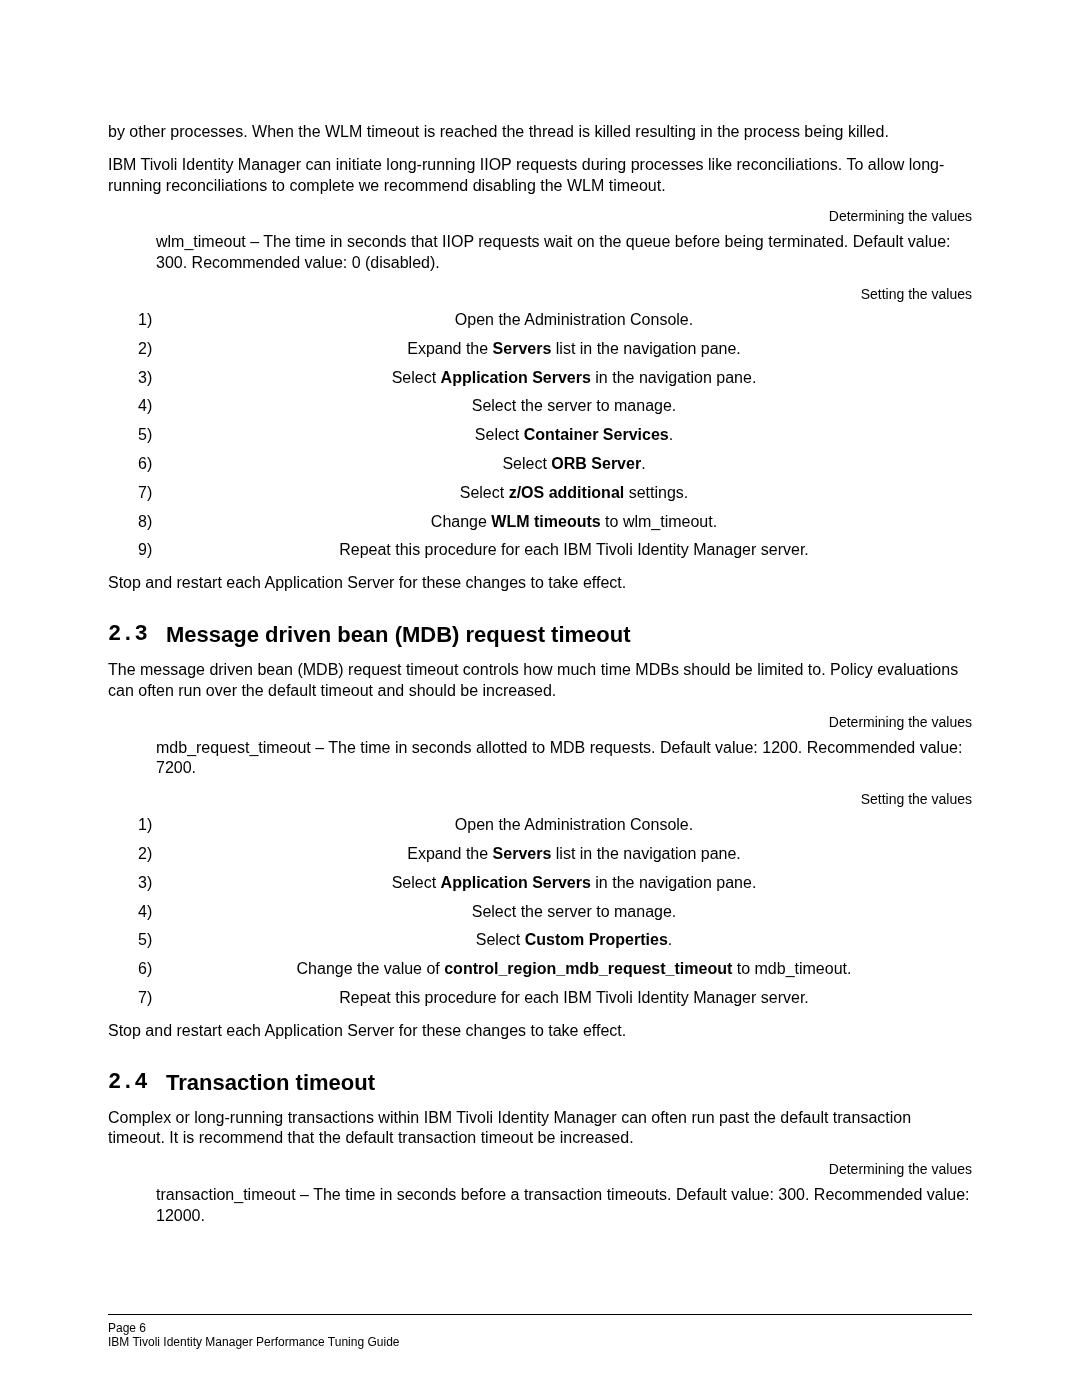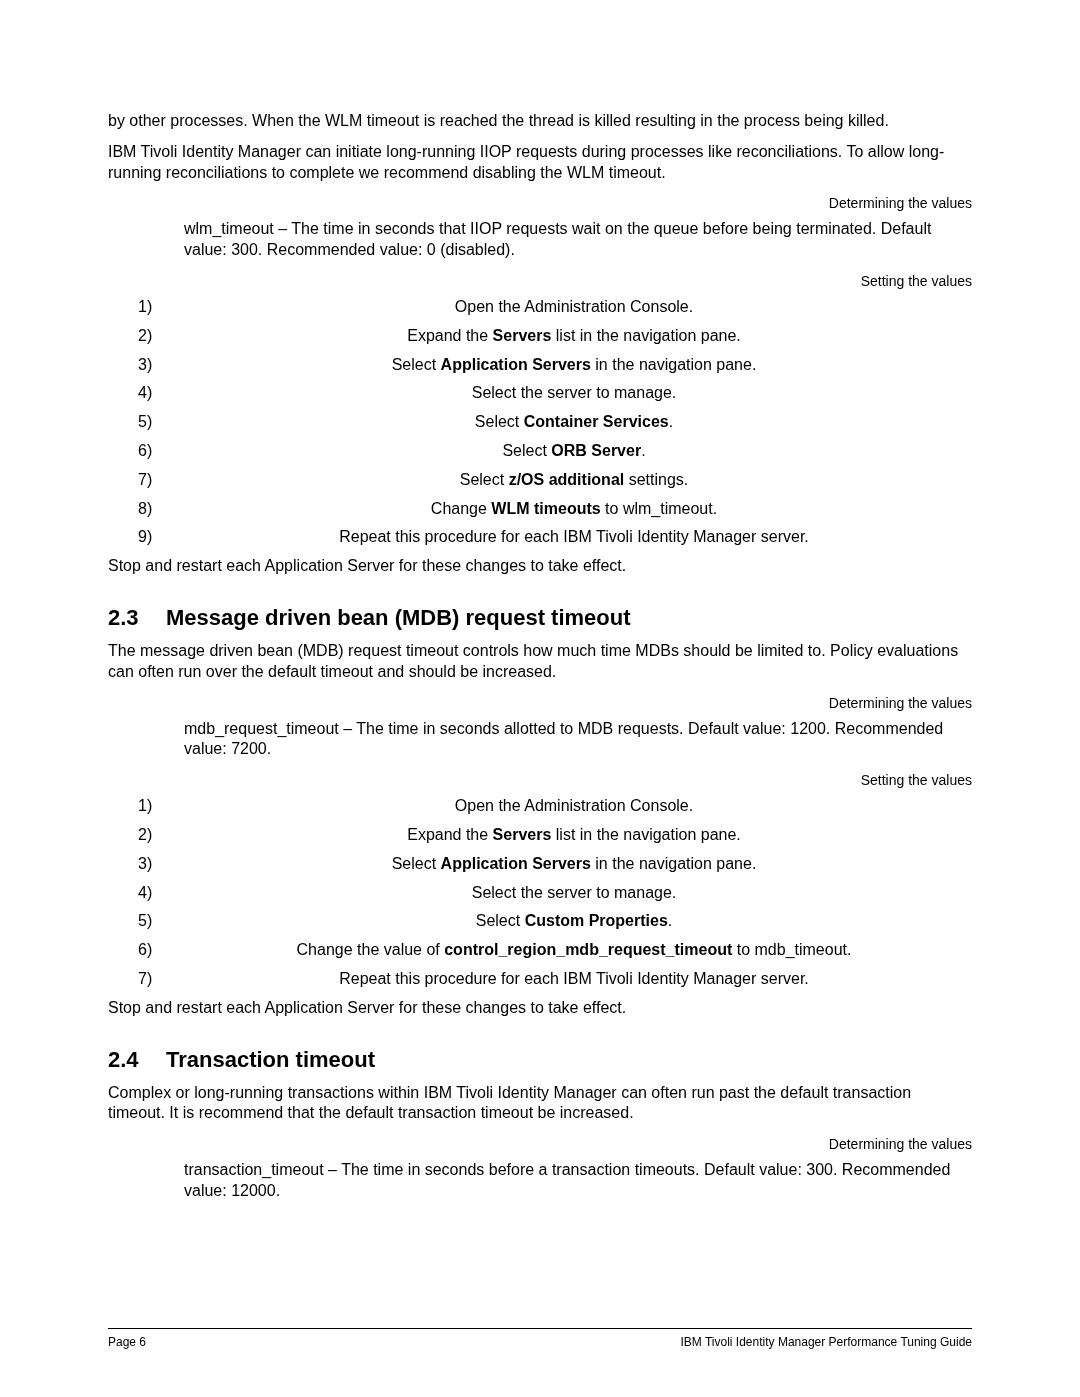--- a/index.html
+++ b/index.html
@@ -9,32 +9,32 @@
     background: #fff;
   }
   .page {
     width: 1080px;
     height: 1397px;
     box-sizing: border-box;
     padding: 110px 108px 40px 108px;
     position: relative;
   }
   p {
-    margin: 1px 0 10px 0;
+    margin: 12px 0 10px 0;
     font-size: 16px;
     line-height: 1.3;
   }
   .sub-head {
     font-weight: normal;
     font-size: 14px;
     margin: 12px 0 8px 0;
     text-align: right;
   }
   .indent-block {
-    margin-left: 76px;
+    margin-left: 48px;
     font-size: 16px;
     line-height: 1.3;
     margin-bottom: 10px;
   }
   .num-list { margin-left: 30px; }
   .num-item {
     display: flex;
     font-size: 16px;
     line-height: 1.3;
     margin-bottom: 8px;
@@ -43,31 +43,32 @@
     width: 38px;
     flex-shrink: 0;
   }
   .num-item .txt { flex: 1; text-align: center; }
   h2.section {
     font-size: 22px;
     font-weight: bold;
     margin: 28px 0 10px 0;
     display: flex;
   }
-  h2.section .snum { width: 58px; flex-shrink: 0; }
+  h2.section .snum { width: 58px; flex-shrink: 0; font-family: Liberation Mono, monospace; }
   .footer-rule {
     position: absolute;
     left: 108px;
     right: 108px;
     bottom: 48px;
     border-top: 1px solid #000;
     padding-top: 6px;
     display: flex;
     justify-content: space-between;
     font-size: 12px;
+    flex-direction: column;
   }
   b { font-weight: bold; }
 </style>
 </head>
 <body>
 
 <div class="page">
 
   <p>by other processes. When the WLM timeout is reached the thread is killed resulting in the process being killed.</p>
   <p>IBM Tivoli Identity Manager can initiate long-running IIOP requests during processes like reconciliations. To allow long-running reconciliations to complete we recommend disabling the WLM timeout.</p>

